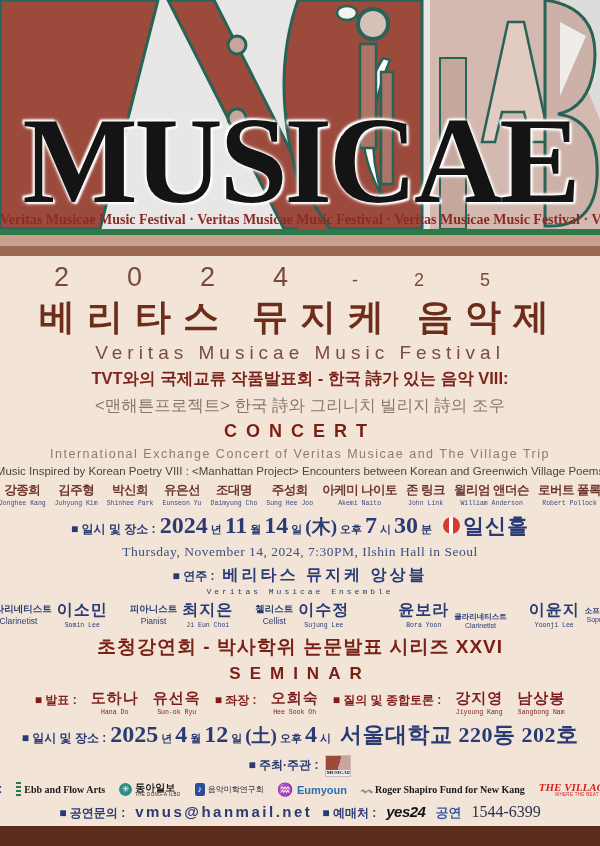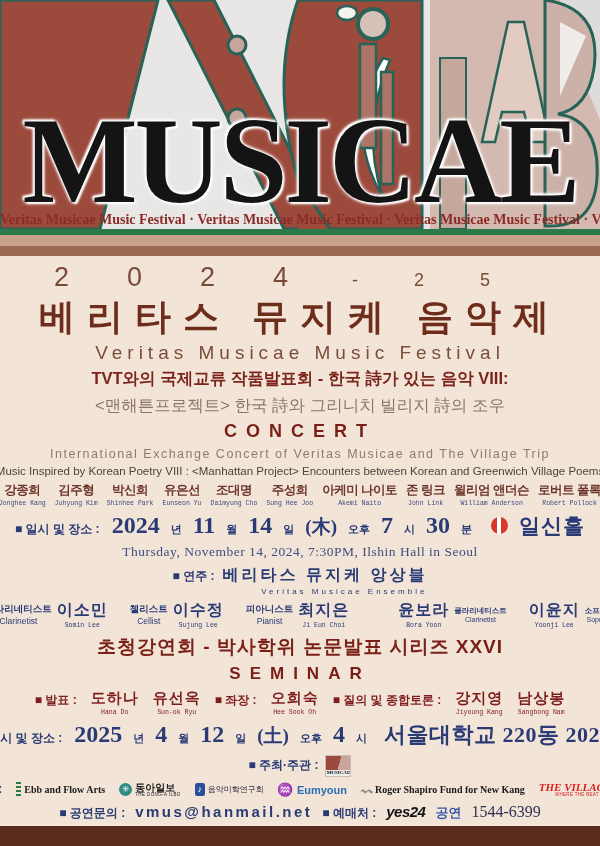--- a/index.html
+++ b/index.html
@@ -38,47 +38,47 @@
 
   .concert-h{font-size:18px;font-weight:700;color:#7a1d14;letter-spacing:9px;}
   .c-en1{font-size:12.5px;color:#8c7c70;letter-spacing:1.5px;white-space:nowrap;}
   .c-en2{font-size:11.5px;color:#4c4440;white-space:nowrap;}
 
   .composers{display:flex;justify-content:center;align-items:flex-start;gap:9px;white-space:nowrap;}
   .comp{display:flex;flex-direction:column;align-items:center;}
   .comp-kr{font-size:12.5px;font-weight:700;color:#6e352a;letter-spacing:-0.5px;}
   .comp-en{font-size:6.5px;color:#3c4b82;font-family:"Liberation Mono",monospace;margin-top:1px;}
 
-  .whenline{display:flex;align-items:baseline;justify-content:center;color:#293a75;white-space:nowrap;gap:8px;}
+  .whenline{display:flex;align-items:baseline;justify-content:center;color:#293a75;white-space:nowrap;}
   .whenline .wl-label{font-size:12px;font-weight:700;margin-right:4px;}
   .whenline .big{font-family:"Liberation Serif",serif;font-weight:700;font-size:24px;}
   .whenline .med{font-family:"Liberation Serif",serif;font-weight:700;font-size:19px;}
   .whenline .sm{font-size:11px;font-weight:700;margin:0 3px;}
   .whenline .venue{font-size:21px;font-weight:700;letter-spacing:1px;}
   .whenline .venue-big{font-family:"Liberation Serif",serif;font-weight:700;font-size:22px;letter-spacing:0.5px;}
   .ilshin{display:inline-block;width:17px;height:17px;border-radius:50%;align-self:center;margin:0 3px 0 8px;
     background:linear-gradient(90deg,#d8392b 38%,#fff 38%,#fff 60%,#d8392b 60%);}
   .when-en{font-family:"Liberation Serif",serif;font-size:13.5px;color:#3e4e80;letter-spacing:0.5px;white-space:nowrap;}
 
-  .perform{display:flex;flex-direction:column;align-items:flex-end;color:#293a75;}
+  .perform{display:flex;flex-direction:column;align-items:center;color:#293a75;}
   .perform .row{display:flex;align-items:baseline;gap:8px;}
   .perform .p-label{font-size:12px;font-weight:700;}
   .perform .ens-kr{font-size:16px;font-weight:700;letter-spacing:3px;}
-  .perform .ens-en{font-size:8px;letter-spacing:3px;margin-top:1px;font-family:Liberation Sans, sans-serif;}
+  .perform .ens-en{font-size:8px;letter-spacing:3px;margin-top:1px;font-family:Liberation Mono, monospace;}
 
   .performers{display:flex;justify-content:center;align-items:center;gap:22px;color:#293a75;white-space:nowrap;}
   .perf{display:flex;align-items:center;gap:5px;}
   .pcol{display:flex;flex-direction:column;align-items:center;}
   .role-kr{font-size:9.5px;font-weight:700;}
   .role-en{font-size:8.5px;}
   .role-sm .role-kr{font-size:7.5px;}
   .role-sm .role-en{font-size:7px;}
   .name-kr{font-size:16px;font-weight:700;letter-spacing:1px;}
   .name-en{font-size:6.5px;font-family:"Liberation Mono",monospace;margin-top:1px;}
-  .gap-left{margin-left:27px;}
+  .gap-left{margin-left:27px;align-items:flex-end;}
 
   .sem-kr{font-size:19px;font-weight:700;color:#7a2017;letter-spacing:1px;white-space:nowrap;}
   .sem-h{font-size:17px;font-weight:700;color:#7a2017;letter-spacing:9px;}
 
   .sem-people{display:flex;justify-content:center;align-items:flex-start;gap:14px;color:#7f1d1d;white-space:nowrap;}
   .sp-label{font-size:12px;font-weight:700;padding-top:3px;}
   .sp-name{display:flex;flex-direction:column;align-items:center;}
   .sp-kr{font-size:15px;font-weight:700;letter-spacing:1px;}
   .sp-en{font-size:6.5px;font-family:"Liberation Mono",monospace;margin-top:1px;}
 
@@ -256,36 +256,36 @@
             <span class="role-kr">클라리네티스트</span>
             <span class="role-en">Clarinetist</span>
           </span>
         <span class="pcol">
             <span class="name-kr">이소민</span>
             <span class="name-en">Somin Lee</span>
           </span>
       </div>
       <div class="perf">
         <span class="pcol">
+            <span class="role-kr">피아니스트</span>
+            <span class="role-en">Pianist</span>
+          </span>
+        <span class="pcol">
+            <span class="name-kr">최지은</span>
+            <span class="name-en">Ji Eun Choi</span>
+          </span>
+      </div>
+      <div class="perf">
+        <span class="pcol">
             <span class="role-kr">첼리스트</span>
             <span class="role-en">Cellist</span>
           </span>
         <span class="pcol">
             <span class="name-kr">이수정</span>
             <span class="name-en">Sujung Lee</span>
-          </span>
-      </div>
-      <div class="perf">
-        <span class="pcol">
-            <span class="role-kr">피아니스트</span>
-            <span class="role-en">Pianist</span>
-          </span>
-        <span class="pcol">
-            <span class="name-kr">최지은</span>
-            <span class="name-en">Ji Eun Choi</span>
           </span>
       </div>
       <div class="perf gap-left">
         <span class="pcol">
             <span class="name-kr">윤보라</span>
             <span class="name-en">Bora Yoon</span>
           </span>
         <span class="pcol role-sm">
             <span class="role-kr">클라리네티스트</span>
             <span class="role-en">Clarinetist</span>

